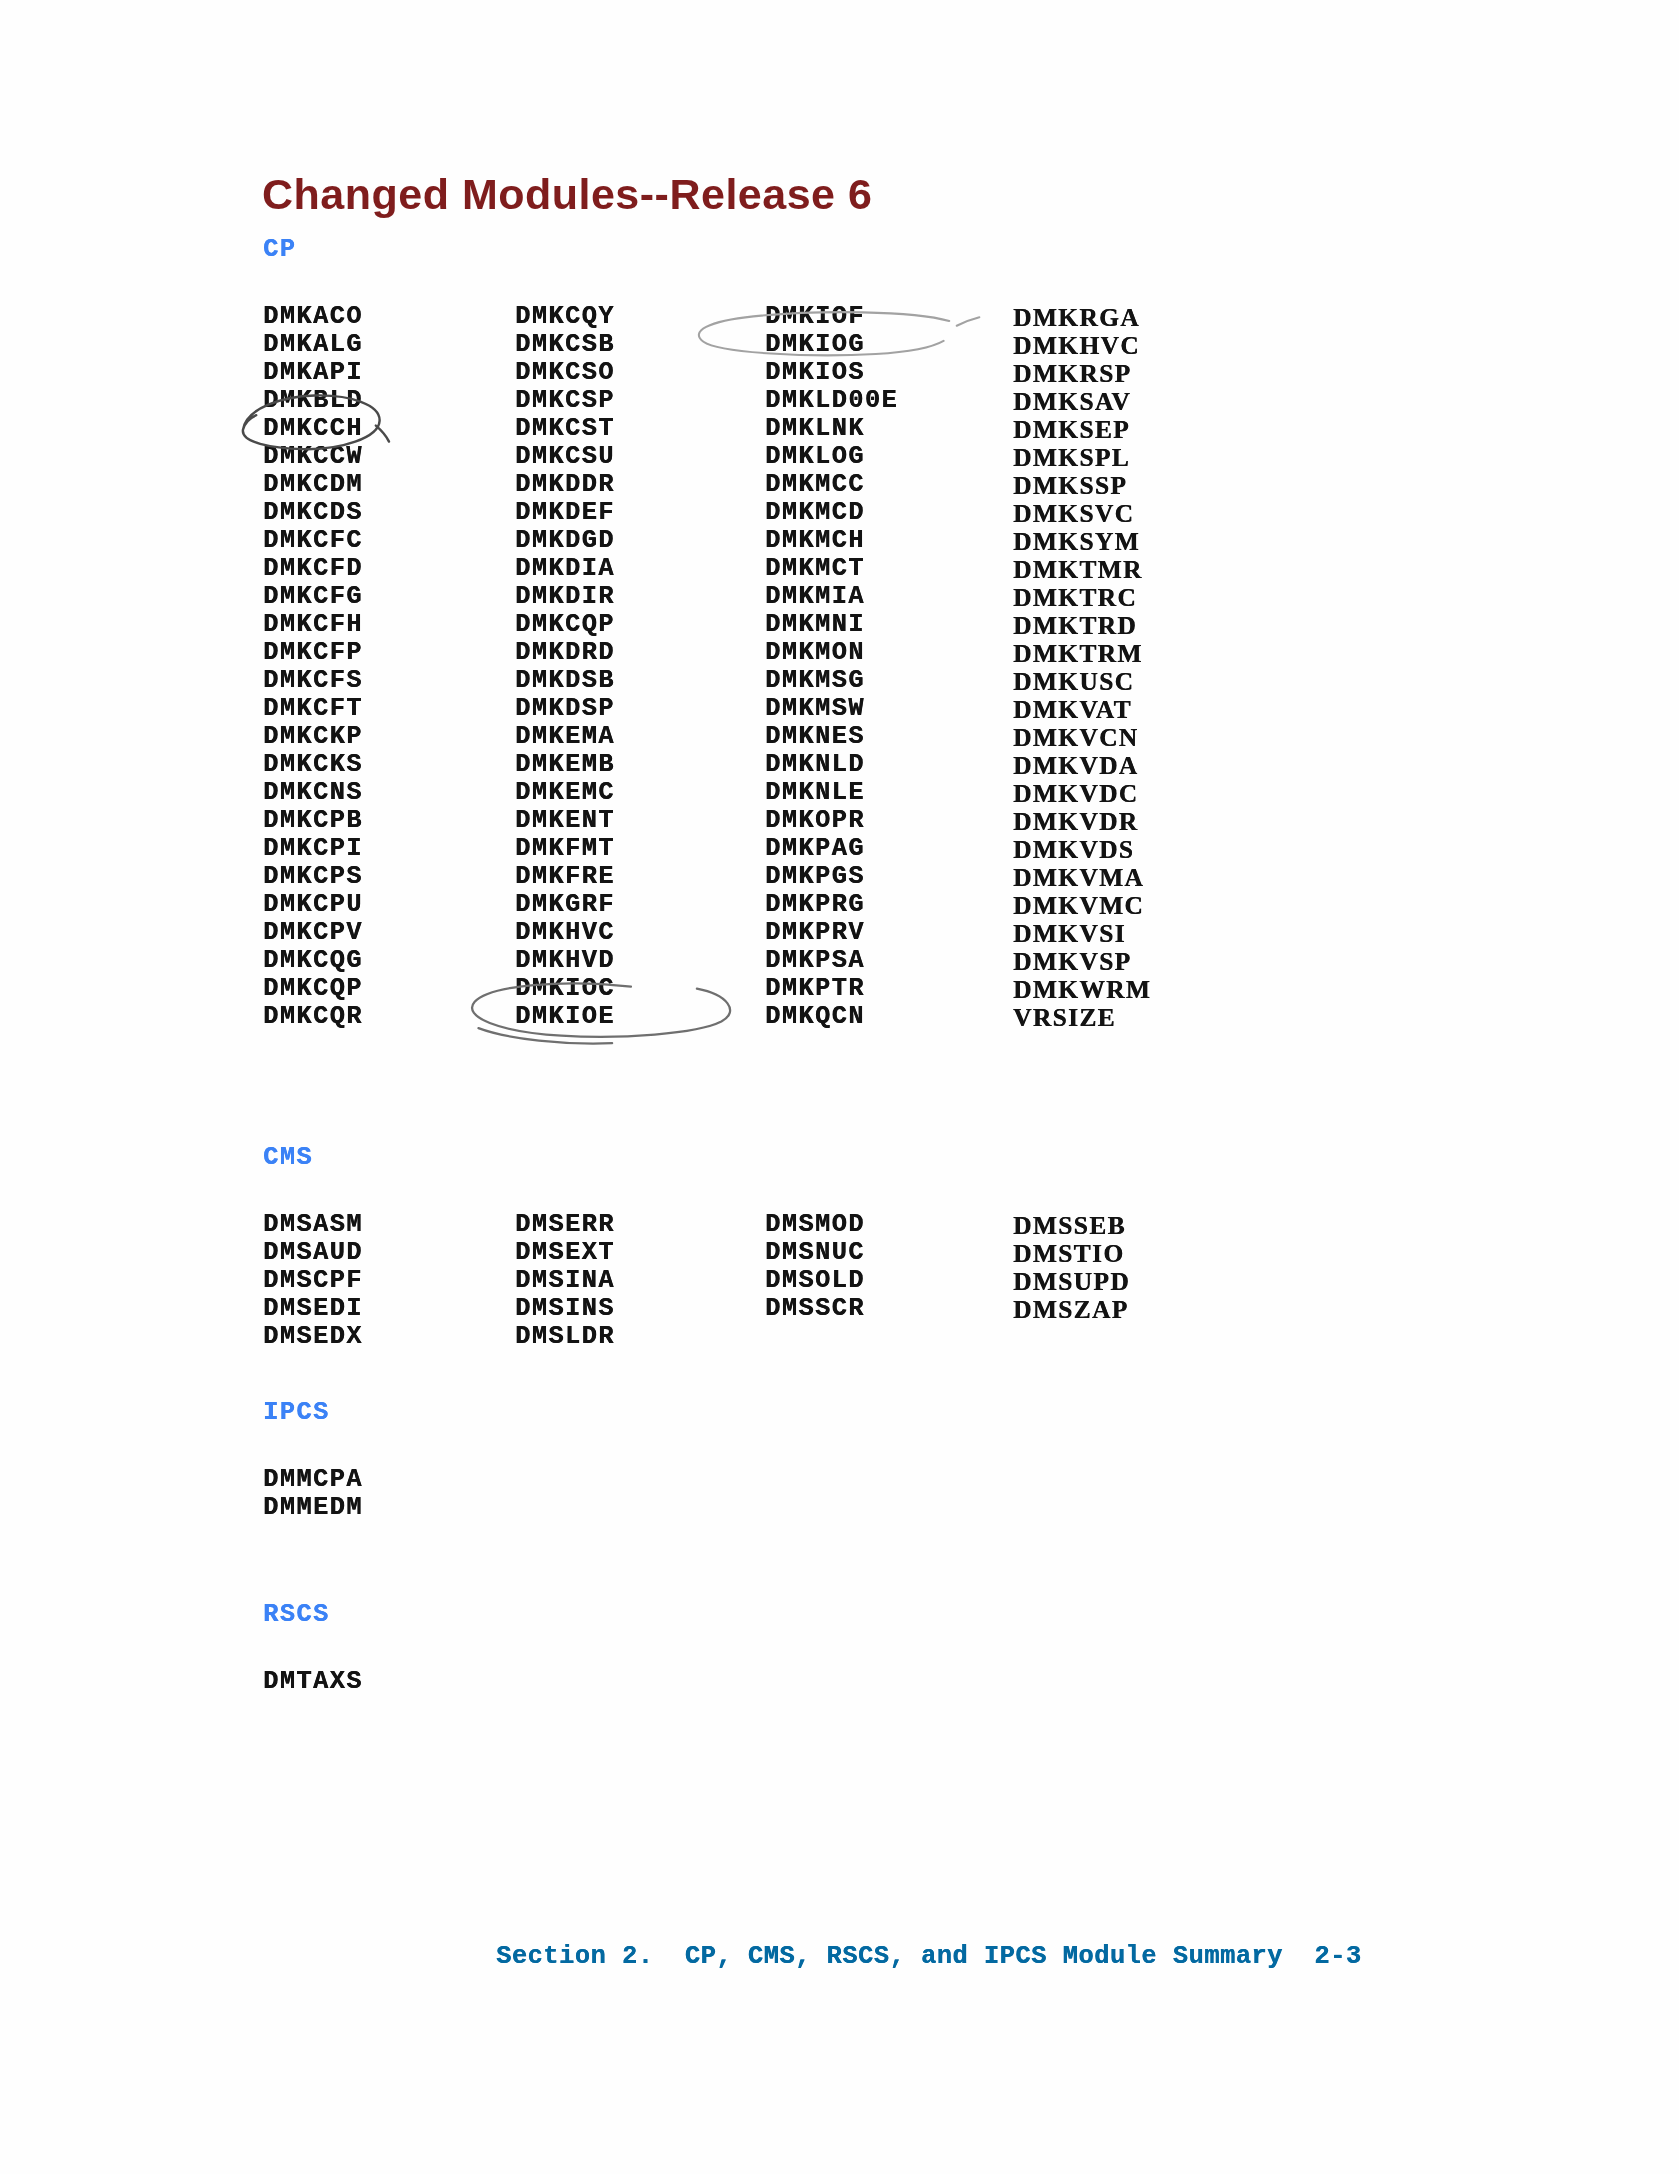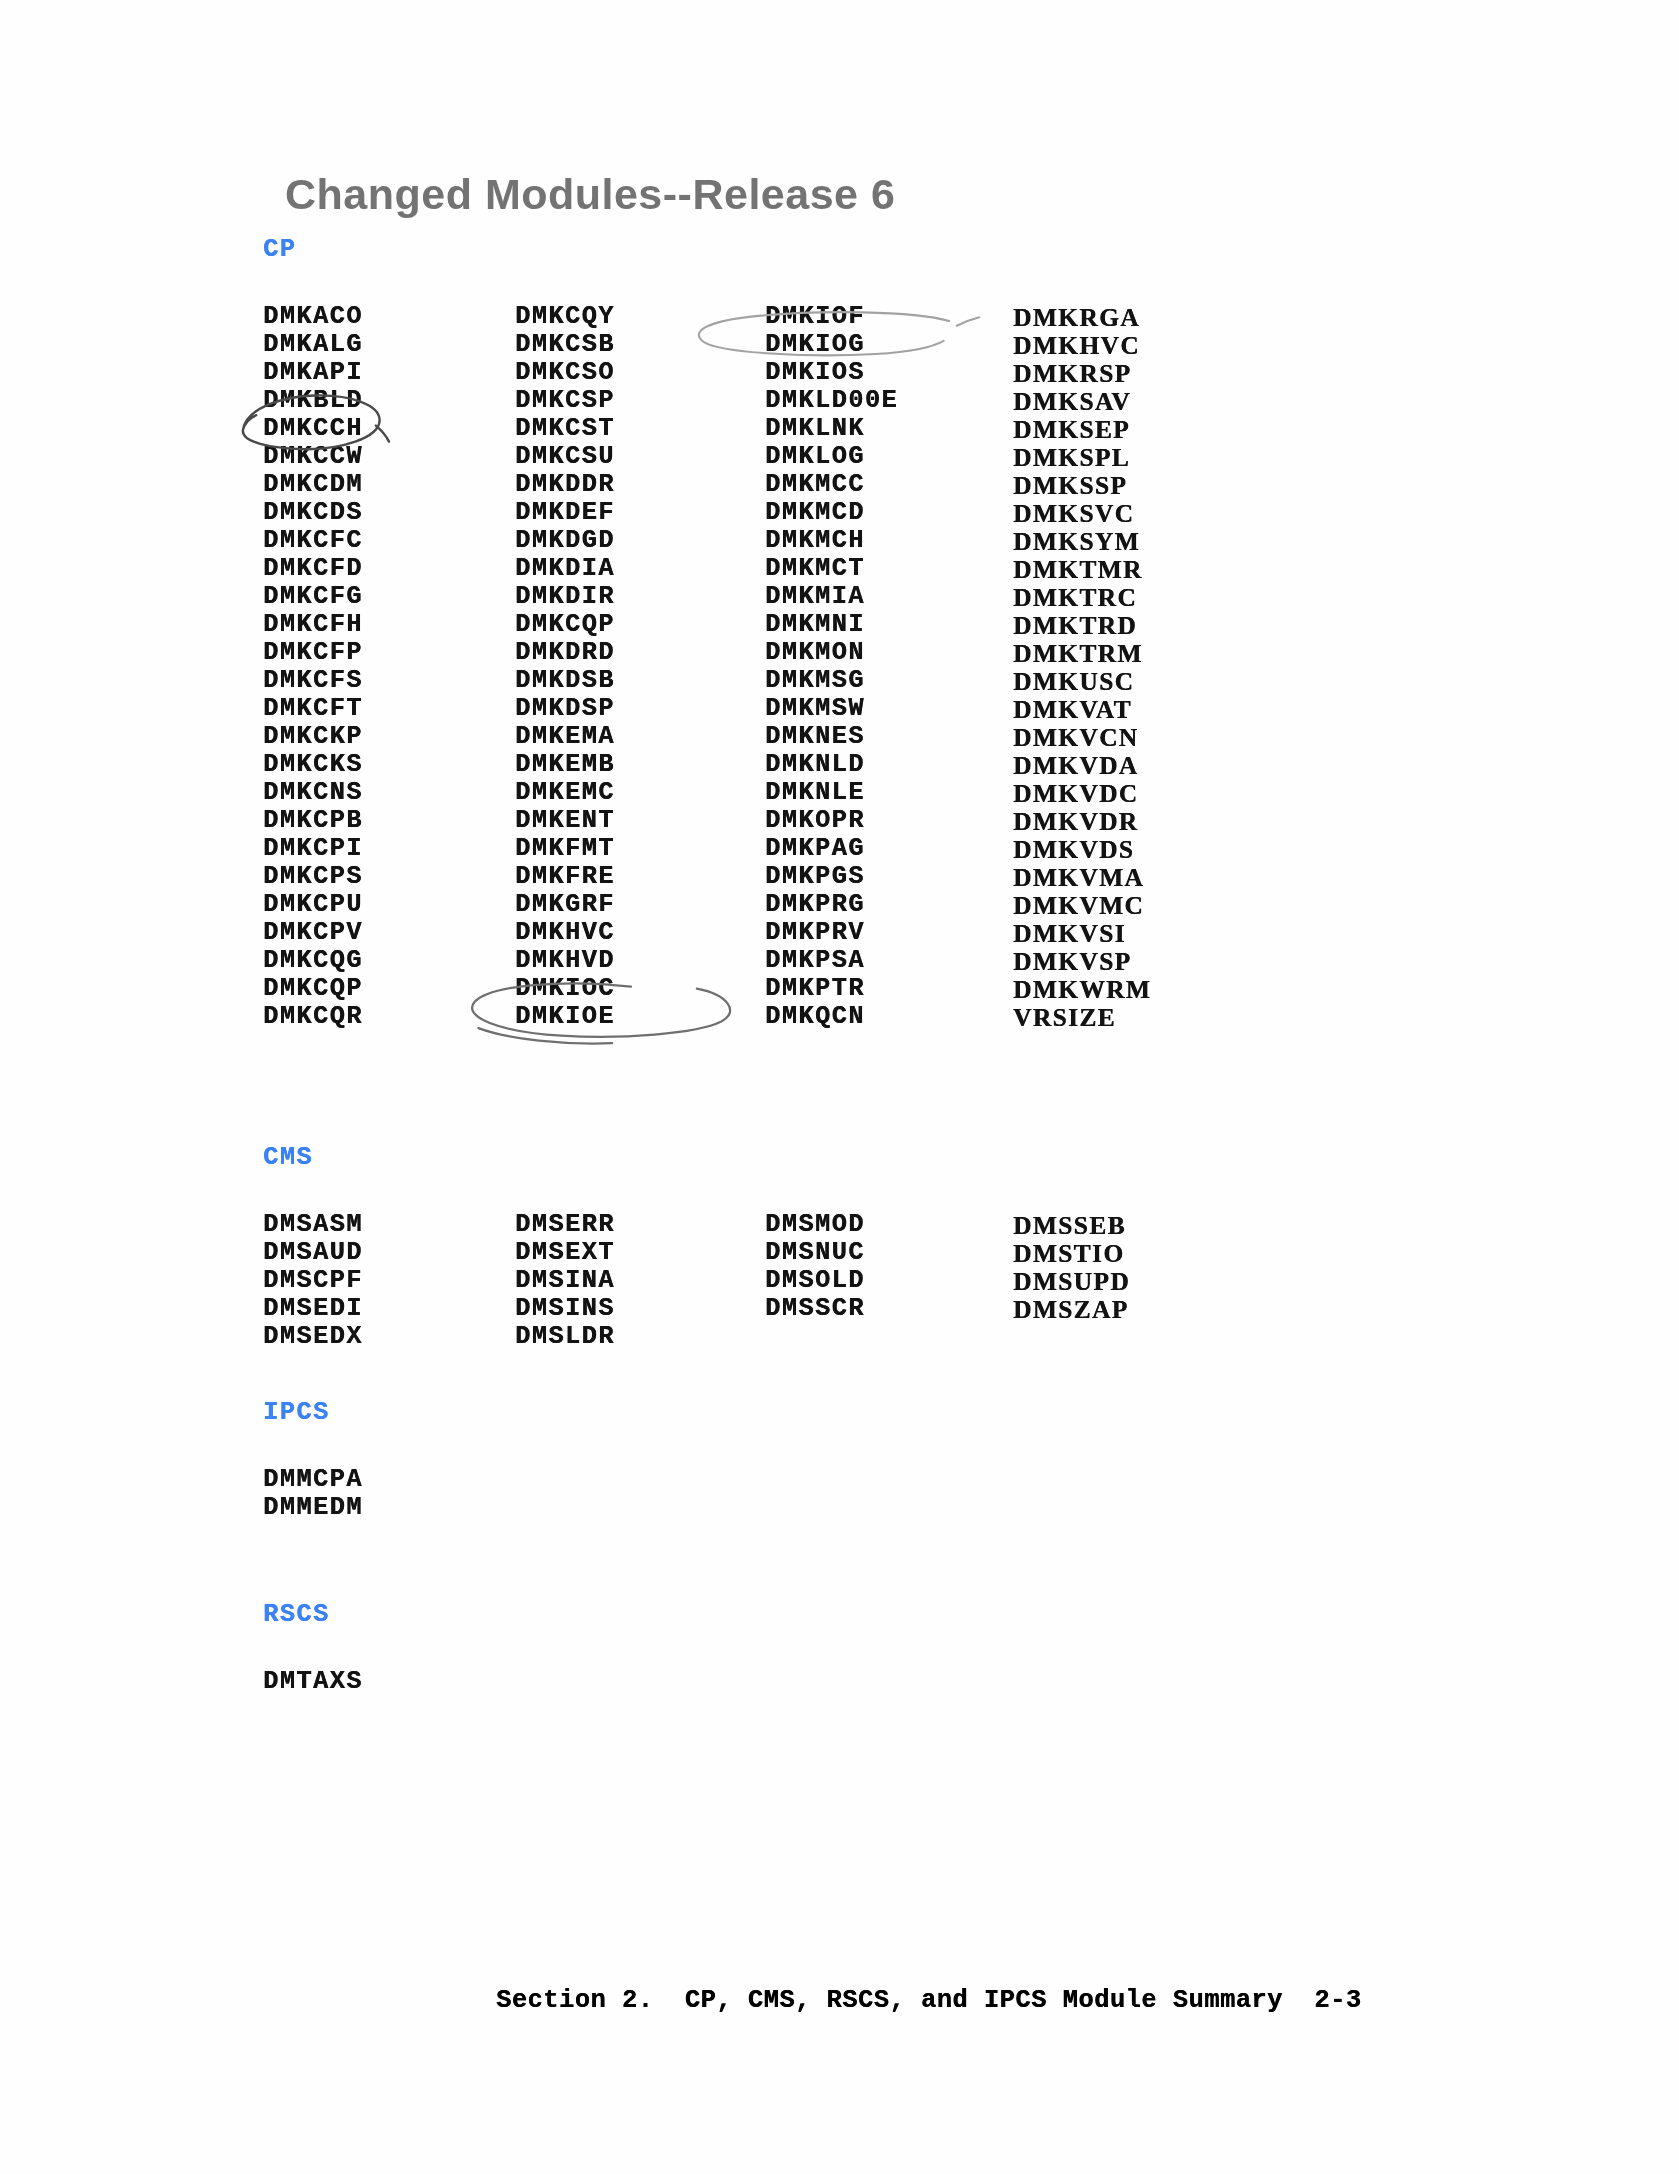--- a/index.html
+++ b/index.html
@@ -13,23 +13,22 @@
     color: #141414;
   }
   .page-title {
     position: absolute;
     left: 262px;
     top: 141px;
     font-family: "Liberation Sans", "DejaVu Sans", sans-serif;
     font-weight: 700;
     font-size: 43px;
     letter-spacing: 0.5px;
-    color: #737373;
-    white-space: pre;
-    margin-left: 23px;
+    color: #7f1d1d;
+    white-space: pre;
   }
   .section { position: absolute; left: 263px; }
   #sec-cp   { top: 235px; }
   #sec-cms  { top: 1111px; margin-top: 32px; }
   #sec-ipcs { top: 1398px; }
   #sec-rscs { top: 1600px; }
   .sec-label {
     font-weight: 700;
     font-size: 25.4px;
     letter-spacing: 1.4px;
@@ -49,25 +48,25 @@
     font-weight: 700;
     font-size: 25.4px;
     letter-spacing: 1.4px;
     color: #131313;
     text-shadow: 0.4px 0 currentColor;
     white-space: pre;
   }
   .page-footer {
     position: absolute;
     left: 496px;
-    top: 1986px;
+    top: 1942px;
     font-weight: 700;
     font-size: 25.4px;
     letter-spacing: 0.5px;
-    color: #000000;
+    color: #0369a1;
     text-shadow: 0.4px 0 currentColor;
     white-space: pre;
   }
   svg.pen-overlay {
     position: absolute;
     left: 0;
     top: 0;
     pointer-events: none;
   }
   svg.pen-overlay path { fill: none; stroke-linecap: round; }

